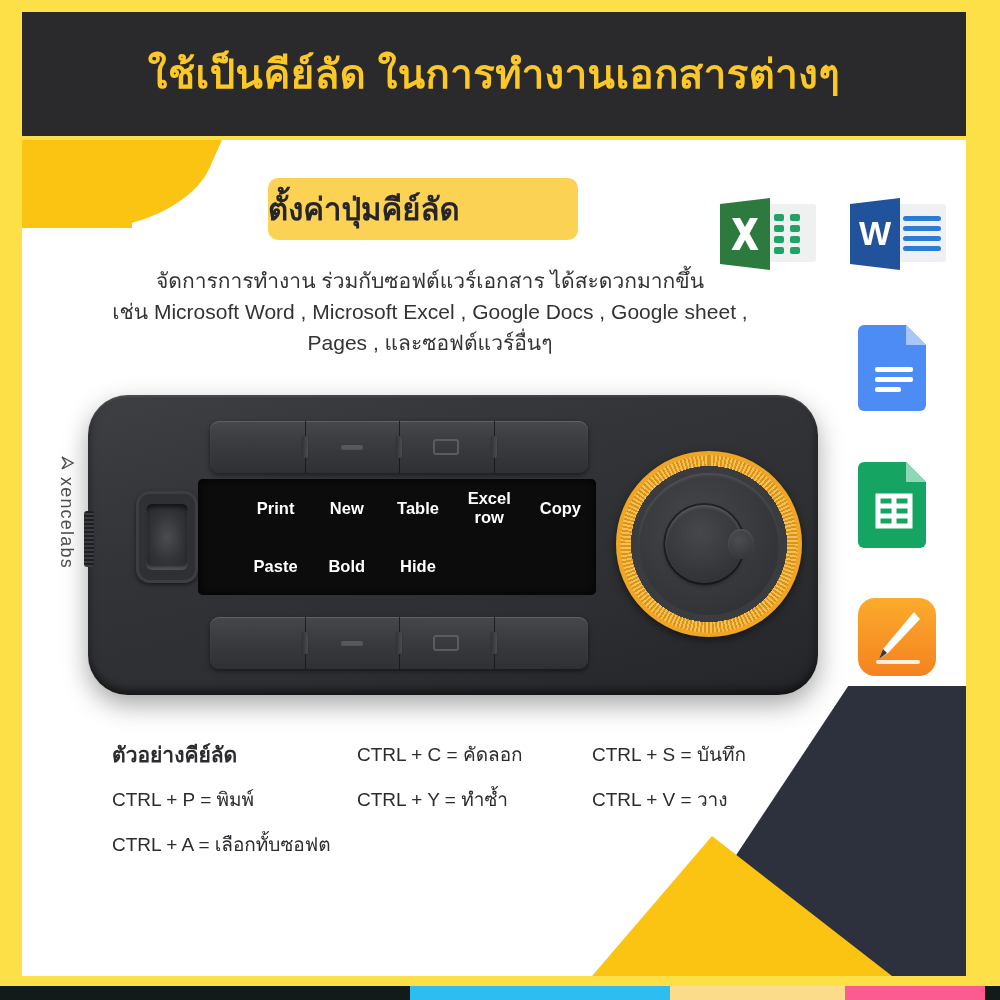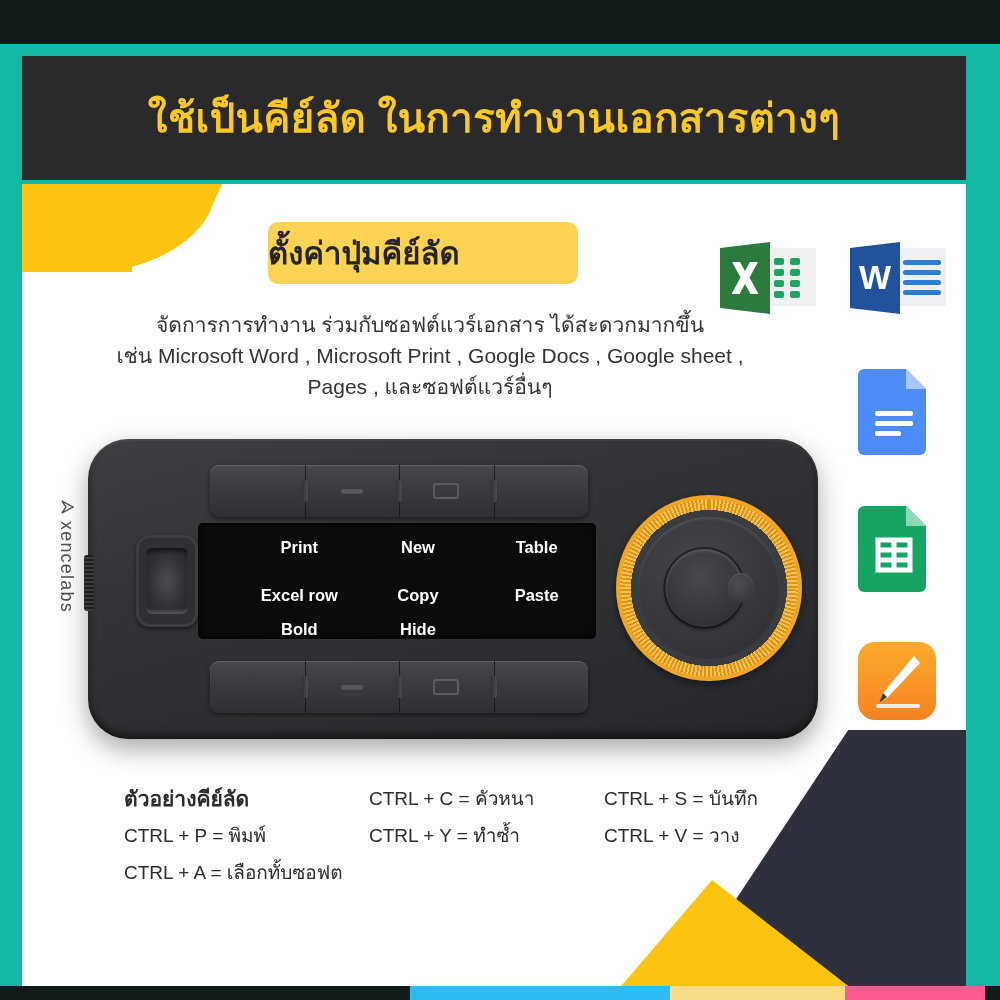--- a/index.html
+++ b/index.html
@@ -4,21 +4,21 @@
 <style>
   * { margin:0; padding:0; box-sizing:border-box; }
   html,body { width:1000px; height:1000px; overflow:hidden; }
   body {
     font-family:"Liberation Sans","DejaVu Sans",sans-serif;
     background:#121a1a;
     position:relative;
   }
 
   
-  #frame { position:absolute; inset:0; background:#14b8a6;margin-top:44px; }
+  #frame { position:absolute; inset:0; background:#fde047; }
 
   
   #header {
     position:absolute; left:22px; top:12px; width:944px; height:124px;
     background:#2a2a2c;
     display:flex; align-items:center; justify-content:center;
   }
   #header-title {
     color:#fcc828;
     font-size:40px;
@@ -149,21 +149,21 @@
   .key-mark-rect {
     position:absolute; left:50%; top:50%; transform:translate(-50%,-50%);
     width:26px; height:16px; border-radius:3px;
     border:2.5px solid #5a5c60;
   }
 
   #screen {
     position:absolute; left:110px; top:84px; width:398px; height:116px;
     background:#0c0c0d; border-radius:5px;
     box-shadow:inset 0 0 10px rgba(0,0,0,.9);
-    display:grid; grid-template-columns:repeat(3,1fr); grid-template-rows:1fr 1fr;
+    display:grid; grid-template-columns:repeat(5,1fr); grid-template-rows:1fr 1fr;
     align-items:center;
     padding-left:42px;
   }
   #screen .slot { color:#ffffff; font-size:16.5px; font-weight:bold; text-align:center; }
 
   #dial {
     position:absolute; left:528px; top:56px; width:186px; height:186px;
     border-radius:50%;
     background:
       radial-gradient(circle at 50% 50%, #3a3c40 0 60%, #2e3033 60% 100%);
@@ -190,23 +190,23 @@
   }
   #dial-dot {
     position:absolute; right:26px; top:50%; transform:translateY(-50%);
     width:26px; height:30px; border-radius:50%;
     background:radial-gradient(circle at 40% 35%,#4b4d51,#2f3134);
     box-shadow:inset 0 1px 2px rgba(255,255,255,.14);
   }
 
   
   #shortcuts {
-    position:absolute; left:124px; top:736px; width:760px;
+    position:absolute; left:112px; top:736px; width:760px;
     display:grid; grid-template-columns:245px 235px 280px;
-    row-gap:0px; color:#2b2b30;
+    row-gap:8px; color:#2b2b30;
     font-size:19px; line-height:37px;
   }
   #shortcuts .cell { white-space:nowrap; }
   #shortcuts .hdr { font-weight:bold; font-size:21px; }
 
   
   #bottom-strip { position:absolute; left:0; bottom:0; width:1000px; height:14px; display:flex; }
   #bottom-strip .seg { height:100%; }
 </style>
 </head>
@@ -226,21 +226,21 @@
     <div id="yellow-wedge"></div>
 
   </div>
 
   <div id="badge">
     <span id="badge-label">ตั้งค่าปุ่มคีย์ลัด</span>
   </div>
 
   <div id="description">
     <span class="line">จัดการการทำงาน ร่วมกับซอฟต์แวร์เอกสาร ได้สะดวกมากขึ้น</span>
-    <span class="line">เช่น Microsoft Word , Microsoft Print , Google Docs , Google sheet ,</span>
+    <span class="line">เช่น Microsoft Word , Microsoft Excel , Google Docs , Google sheet ,</span>
     <span class="line">Pages , และซอฟต์แวร์อื่นๆ</span>
   </div>
 
   <div class="app-icon" id="icon-excel">
     <svg width="100" height="72" viewBox="0 0 100 72">
       <rect x="40" y="6" width="58" height="58" rx="3" fill="#eef1ef"></rect>
       <g fill="#21a366">
         <rect x="56" y="16" width="10" height="7" rx="2"></rect>
           <rect x="72" y="16" width="10" height="7" rx="2"></rect>
         <rect x="56" y="27" width="10" height="7" rx="2"></rect>
@@ -368,21 +368,21 @@
       <div id="dial-face">
         <div id="dial-center"></div>
         <div id="dial-dot"></div>
       </div>
     </div>
   </div>
 
   <div id="shortcuts">
     <div class="cell hdr">ตัวอย่างคีย์ลัด</div>
 
-    <div class="cell">CTRL + C = คัวหนา</div>
+    <div class="cell">CTRL + C = คัดลอก</div>
     <div class="cell">CTRL + S = บันทึก</div>
     <div class="cell">CTRL + P = พิมพ์</div>
 
     <div class="cell">CTRL + Y  = ทำซ้ำ</div>
     <div class="cell">CTRL + V = วาง</div>
     <div class="cell">CTRL + A  = เลือกทั้บซอฟต</div>
   </div>
 
   <div id="bottom-strip">
       <div class="seg" style="width: 410px; background: rgb(18, 26, 26);"></div>

